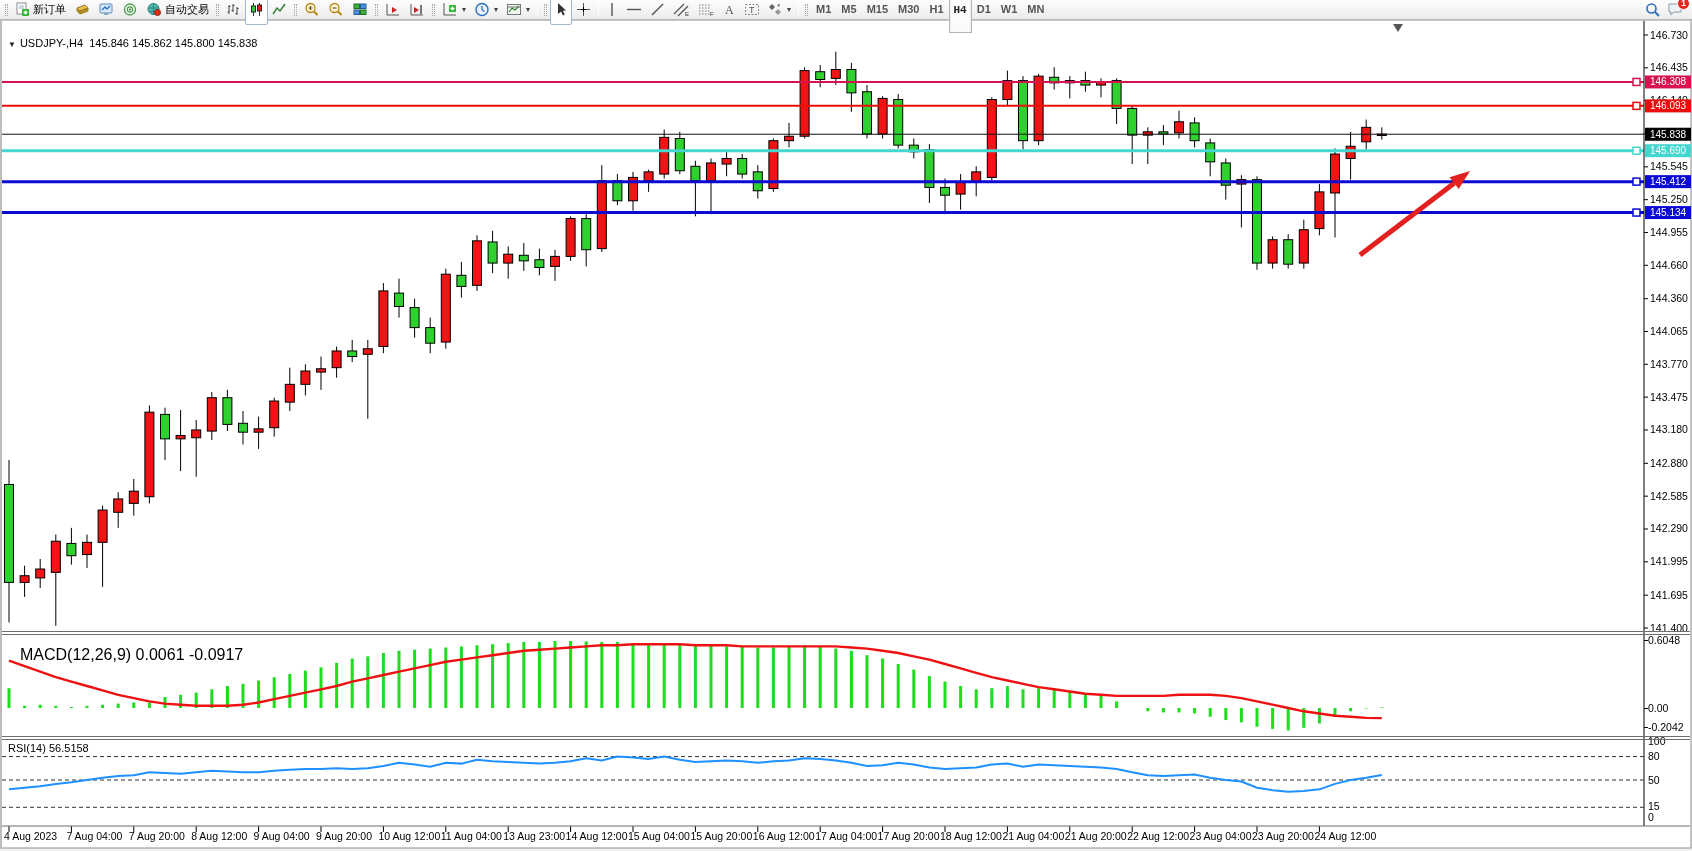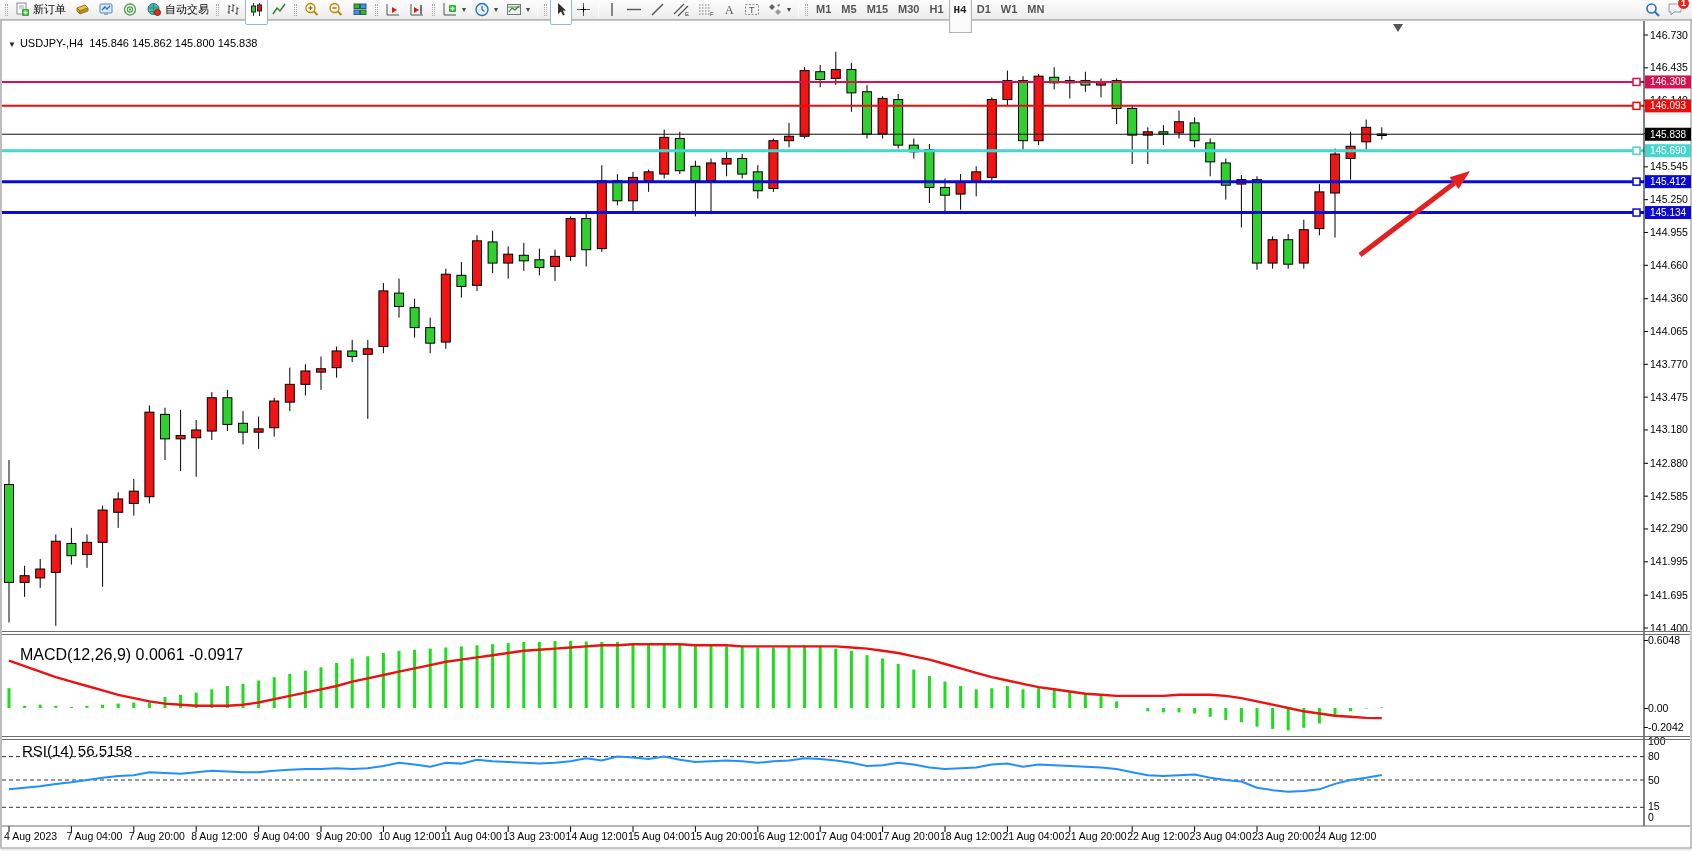--- a/index.html
+++ b/index.html
@@ -24,21 +24,21 @@
   .badge-red { position:absolute; top:-4px; right:-6px; background:#e8261c; color:#fff;
     border-radius:50%; width:13px; height:13px; font-size:9px; font-weight:bold;
     display:flex; align-items:center; justify-content:center; border:1px solid #fff;}
   
   #chart-window { position:absolute; left:0; top:20px; width:1692px; height:831px; background:#f0f0f0; }
   #chart-svg { position:absolute; left:0; top:0; }
   .overlay-label { position:absolute; z-index:3; color:#000; pointer-events:none; }
   #chart-title { left:8px; top:17px; font-size:11px; }
   #chart-title .tri { font-size:8px; color:#222; margin-right:4px; }
   #macd-label { left:20px; top:618px; font-size:16px;margin-top:8px; }
-  #rsi-label  { left:8px; top:722px; font-size:15px;margin-left:14px; }
+  #rsi-label  { left:8px; top:722px; font-size:11px; }
 </style>
 </head>
 <body>
 
 <div id="toolbar">
   <span class="grip"></span>
 
   <span class="tbtn">
     <svg width="15" height="15">
       <rect x="2" y="1" width="9" height="11" fill="#fff" stroke="#8a8a8a"></rect>

